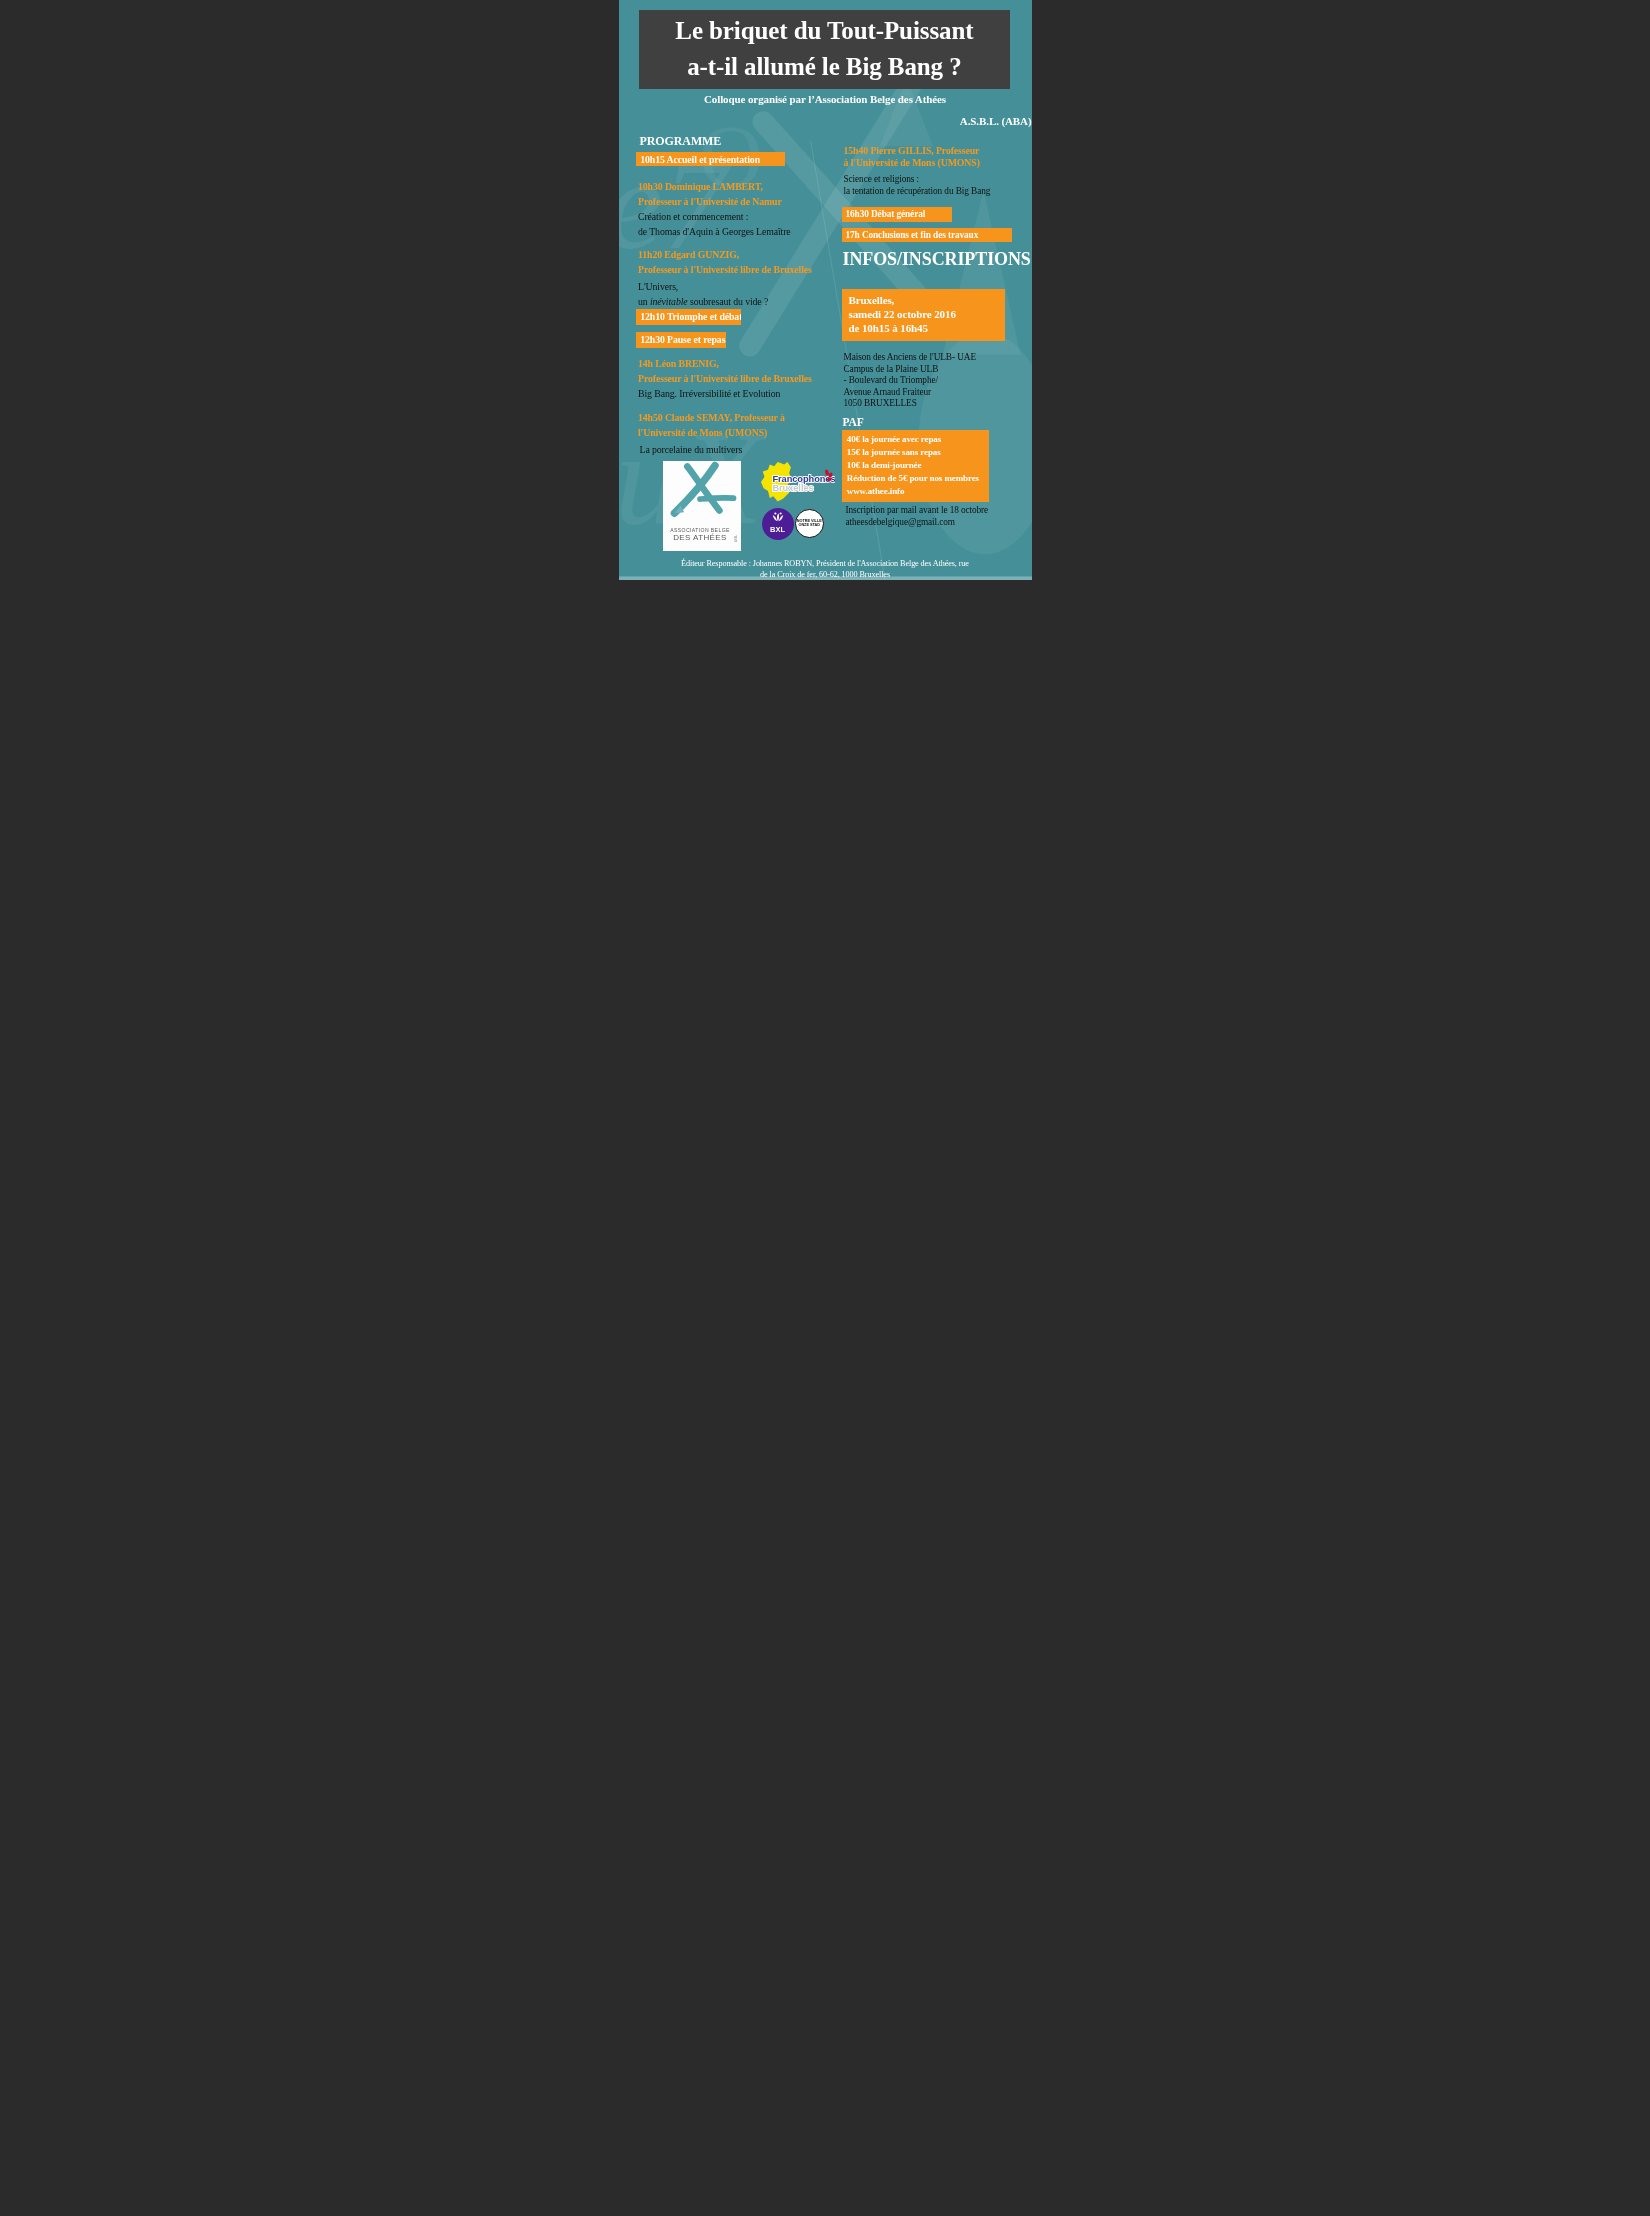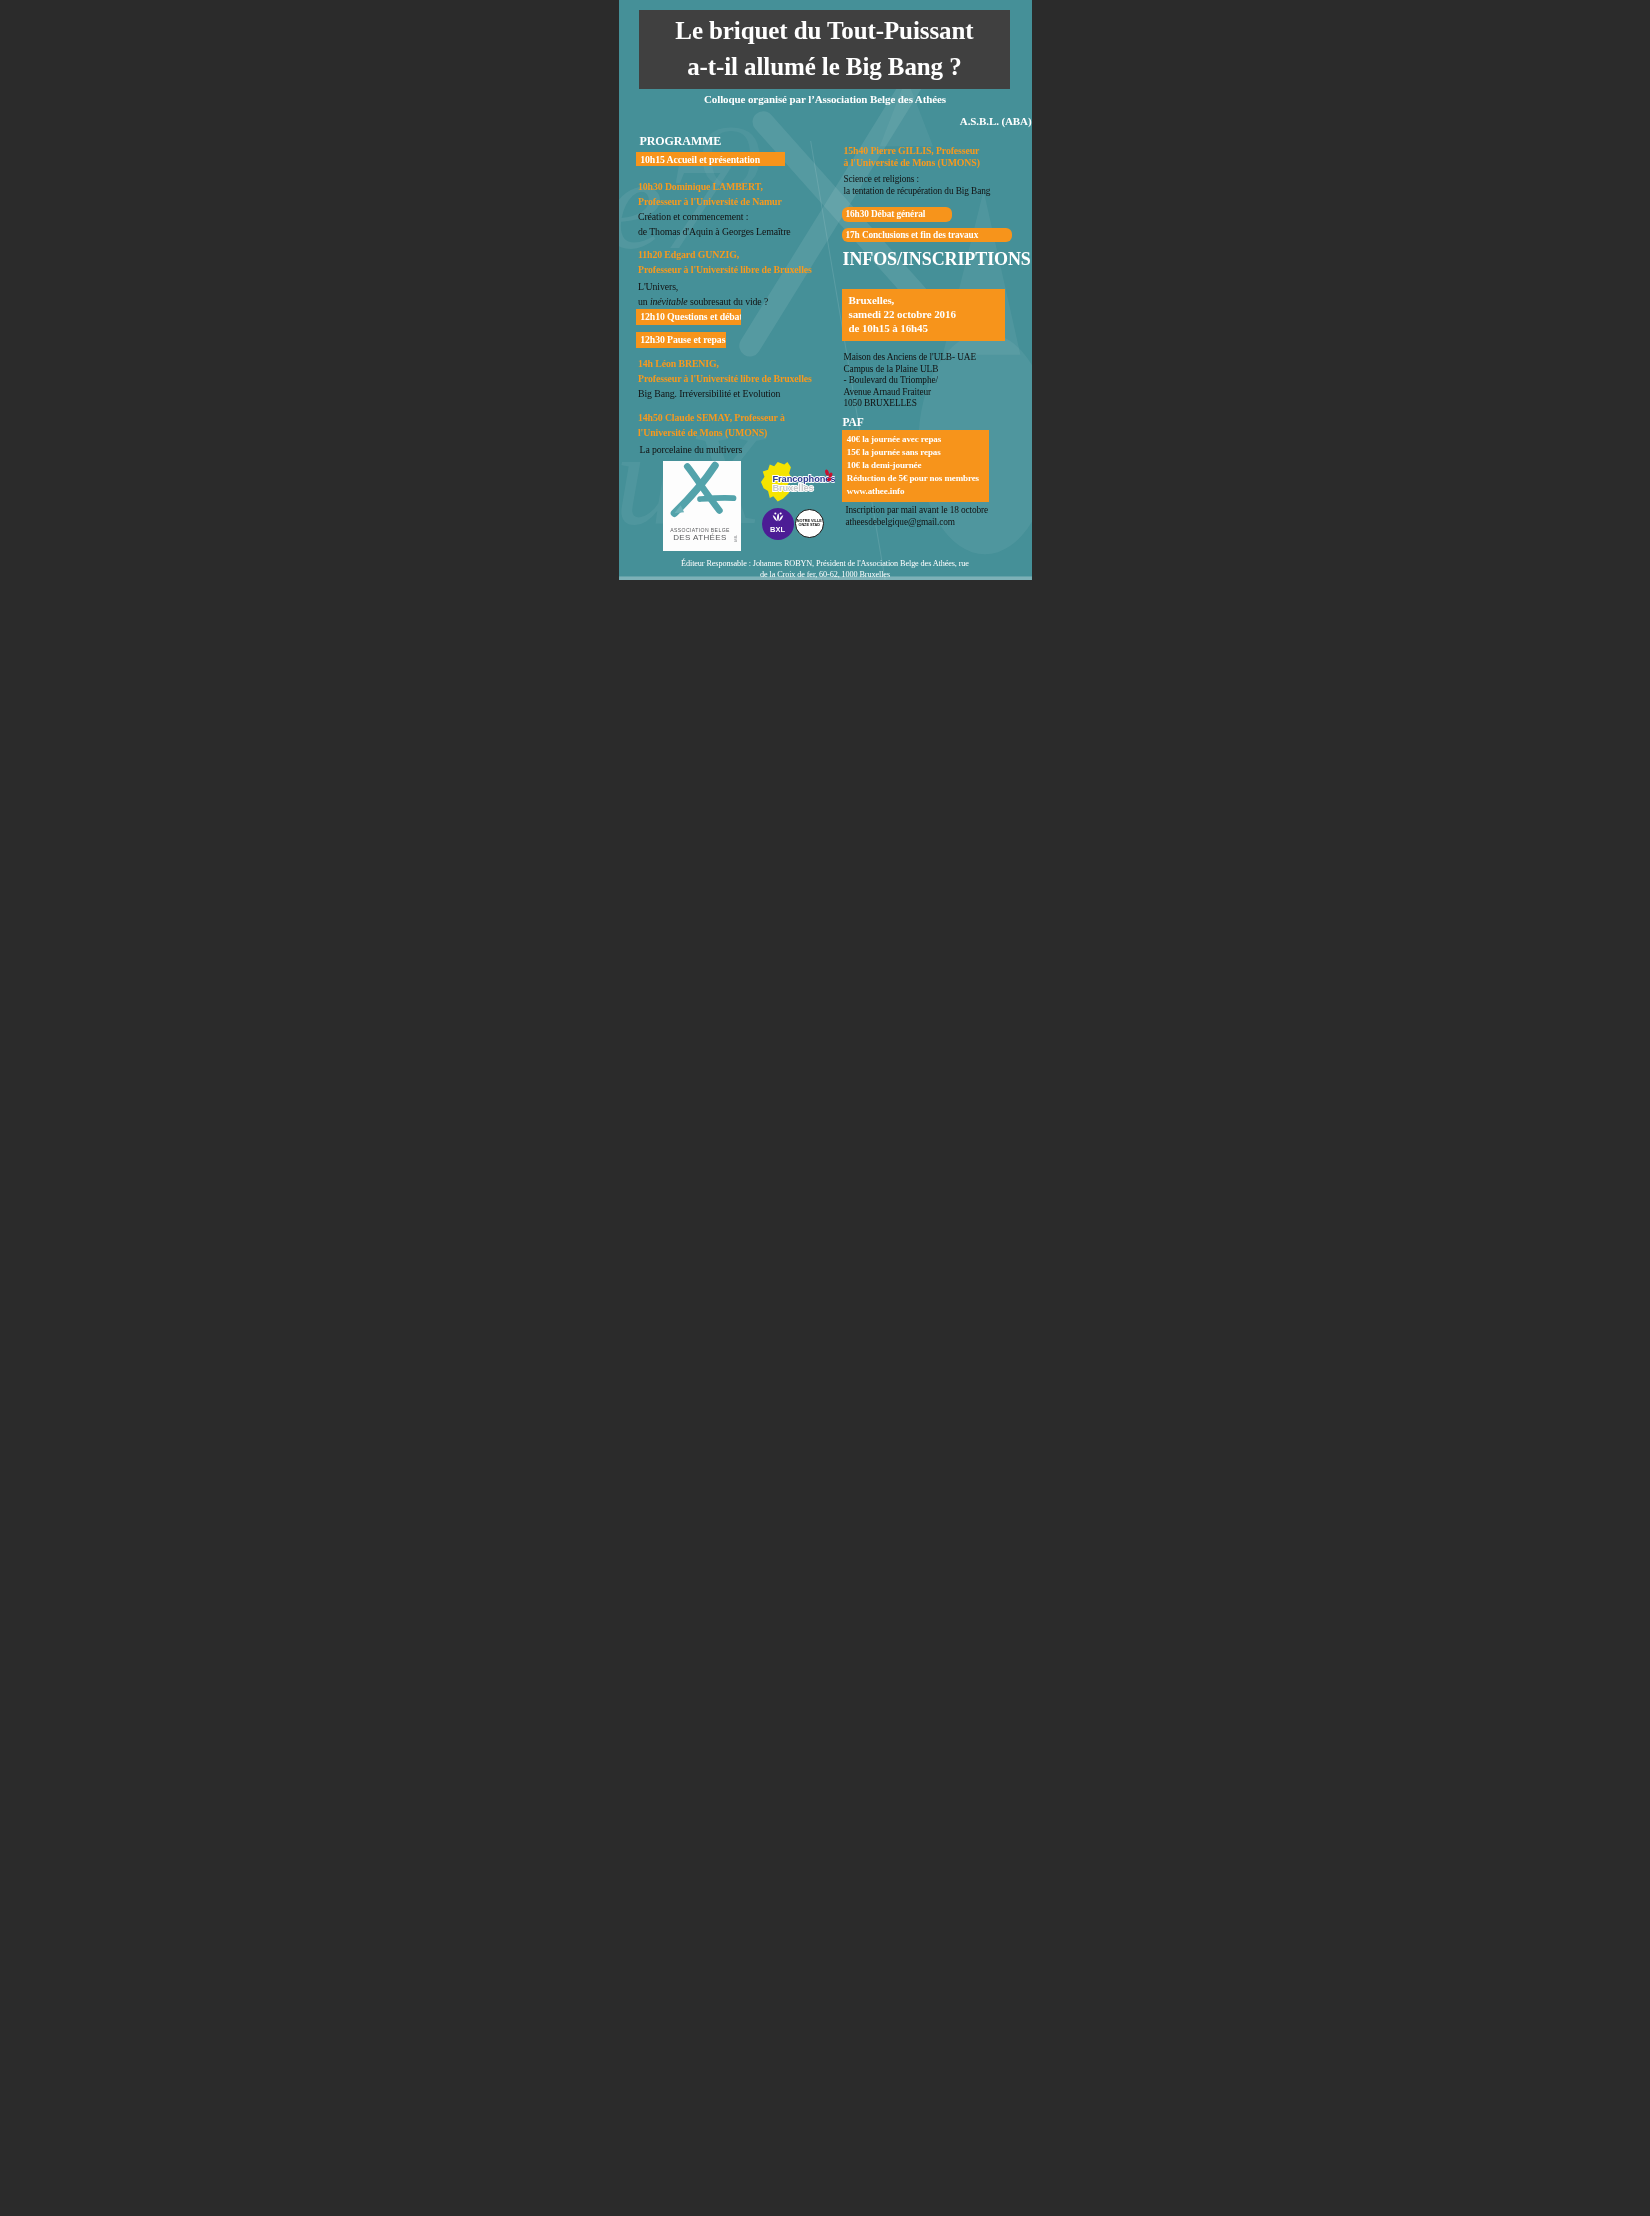--- a/index.html
+++ b/index.html
@@ -18,21 +18,21 @@
   .center{text-align:center;width:100%;}
   .title-box{
     left:20.4px;top:9.8px;width:371px;height:79px;background:#404040;
     display:flex;flex-direction:column;justify-content:center;align-items:center;
   }
   .title-box div{font-size:25px;line-height:36px;font-weight:bold;color:#fff;white-space:nowrap;}
   .sub{font-size:11px;font-weight:bold;color:#fff;}
   .left-col-line{font-size:9.8px;line-height:14.6px;white-space:nowrap;}
   .right-col-line{font-size:9.3px;line-height:11.5px;white-space:nowrap;}
   .small-obox{font-size:9.8px;line-height:16px;padding-left:4px;}
-  .small-obox-r{font-size:9.3px;line-height:14.6px;padding-left:4px;border-radius:6px;}
+  .small-obox-r{font-size:9.3px;line-height:14.6px;padding-left:4px;}
   .watermark{left:0;top:0;pointer-events:none;}
   .logo-aba{left:44px;top:461px;width:78px;height:90px;background:#fdfdfd;}
   .footer-line{font-size:8.2px;color:#fff;}
 </style>
 </head>
 <body>
 
 <div class="poster">
 
   <svg class="abs watermark" width="413" height="580" viewBox="0 0 931 1308">
@@ -71,21 +71,21 @@
 
   <div class="abs" style="left:19.5px;top:248px;">
     <div class="left-col-line orange-text">11h20 Edgard GUNZIG,</div>
     <div class="left-col-line orange-text">Professeur à l'Université libre de Bruxelles</div>
   </div>
   <div class="abs" style="left:19.5px;top:280px;">
     <div class="left-col-line blk">L'Univers,</div>
     <div class="left-col-line blk"><span>un </span><i>inévitable</i><span> soubresaut du vide ?</span></div>
   </div>
 
-  <div class="abs obox small-obox" style="left:17.7px;top:309px;width:101px;height:16px;">12h10 Questions et débat</div>
+  <div class="abs obox small-obox" style="left:17.7px;top:309px;width:101px;height:16px;">12h10 Triomphe et débat</div>
   <div class="abs obox small-obox" style="left:17.7px;top:332px;width:86px;height:16px;">12h30 Pause et repas</div>
 
   <div class="abs" style="left:19.5px;top:357px;">
     <div class="left-col-line orange-text">14h Léon BRENIG,</div>
     <div class="left-col-line orange-text">Professeur à l'Université libre de Bruxelles</div>
   </div>
   <div class="abs left-col-line blk" style="left:19.5px;top:387px;">Big Bang. Irréversibilité et Evolution</div>
 
   <div class="abs" style="left:19.5px;top:411px;">
     <div class="left-col-line orange-text">14h50 Claude SEMAY, Professeur à</div>

